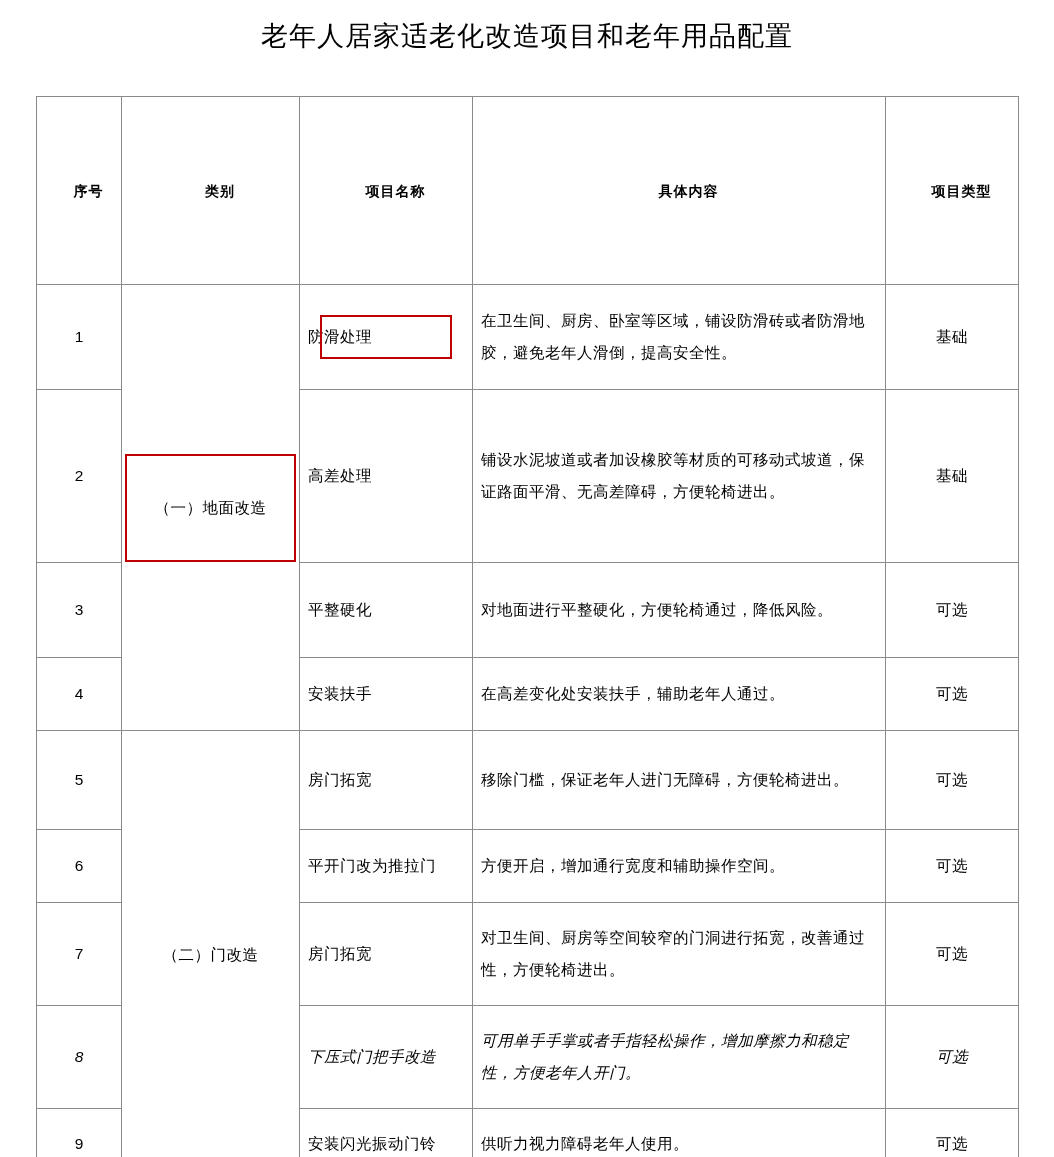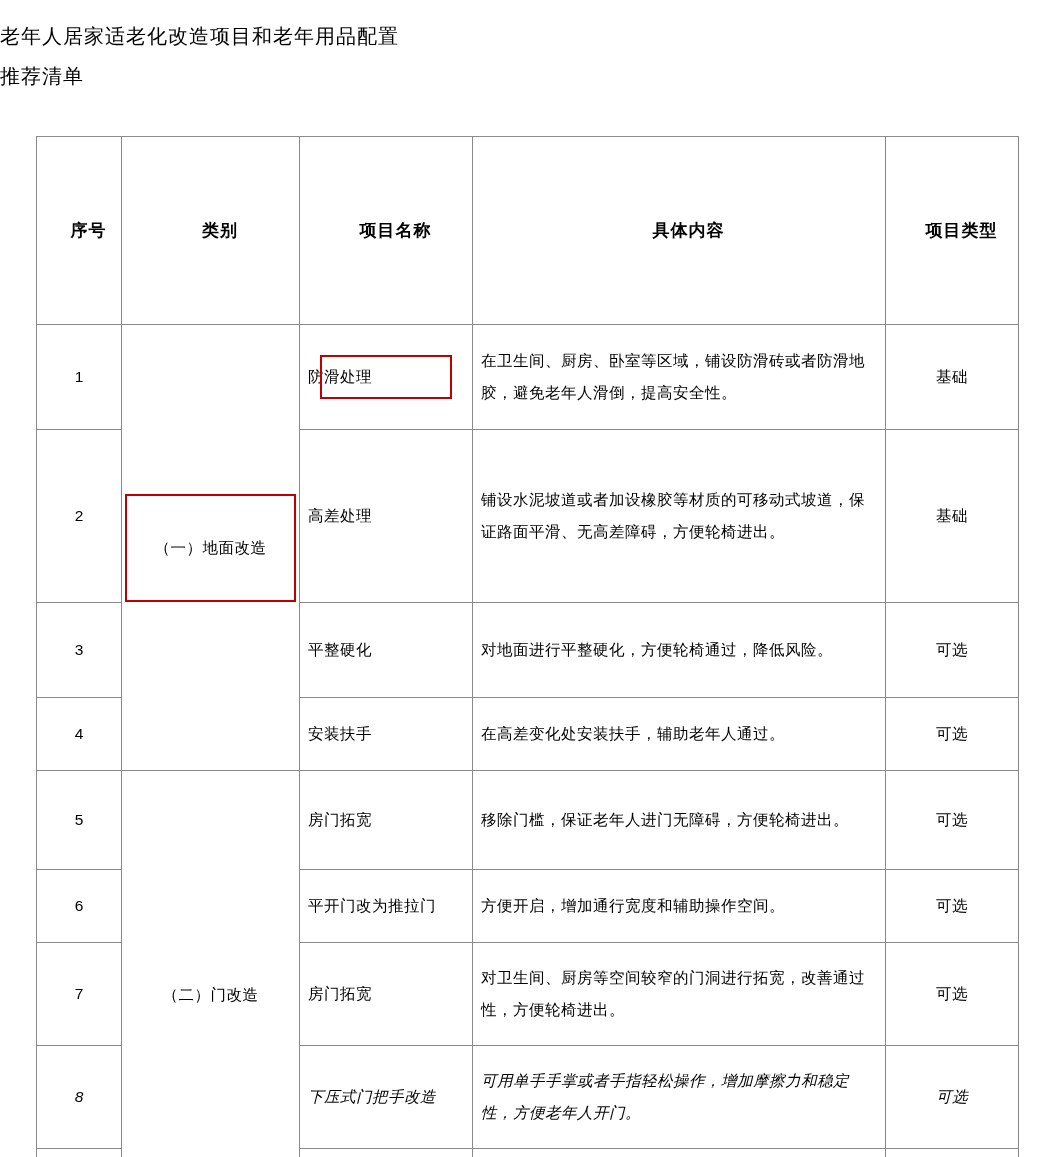--- a/index.html
+++ b/index.html
@@ -13,22 +13,23 @@
     font-family: "Liberation Serif", "DejaVu Serif", serif;
     color: #000000;
     position: relative;
   }
   .page {
     width: 1054px;
     box-sizing: border-box;
     padding: 10px 0 0 0;
   }
   .doc-title {
+    text-align: center;
     font-family: "Liberation Serif", "DejaVu Serif", serif;
-    font-size: 20px;
+    font-size: 27px;
     line-height: 40px;
     letter-spacing: 1px;
     margin: 6px 0 0 0;
     font-weight: 400;
   }
   .doc-title .line2 {
     display: block;
   }
   .table-wrap {
     margin: 40px 0 0 36px;
@@ -46,21 +47,21 @@
     vertical-align: middle;
     padding: 6px 8px;
     font-size: 15.5px;
     line-height: 32px;
     font-weight: 400;
   }
   table.listing thead th {
     height: 175px;
     text-align: center;
     font-weight: 700;
-    font-size: 17px;
+    font-size: 14px;
     letter-spacing: 1px;
     padding-left: 27px;
   }
   col.c-no    { width: 85px; }
   col.c-cat   { width: 178px; }
   col.c-name  { width: 173px; }
   col.c-desc  { width: 413px; }
   col.c-type  { width: 133px; }
 
   td.no      { text-align: center; font-size: 15px; }
@@ -101,21 +102,20 @@
   .row-h8 td { height: 90px; font-style: italic; }
   .row-h9 td { height: 58px; }
 </style>
 </head>
 <body>
 
 <div class="page">
 
   <h1 class="doc-title">
     <span>老年人居家适老化改造项目和老年用品配置</span>
-    <span class="line2">推荐清单</span>
   </h1>
 
   <div class="table-wrap">
     <table class="listing">
       <colgroup>
         <col class="c-no">
         <col class="c-cat">
         <col class="c-name">
         <col class="c-desc">
         <col class="c-type">

